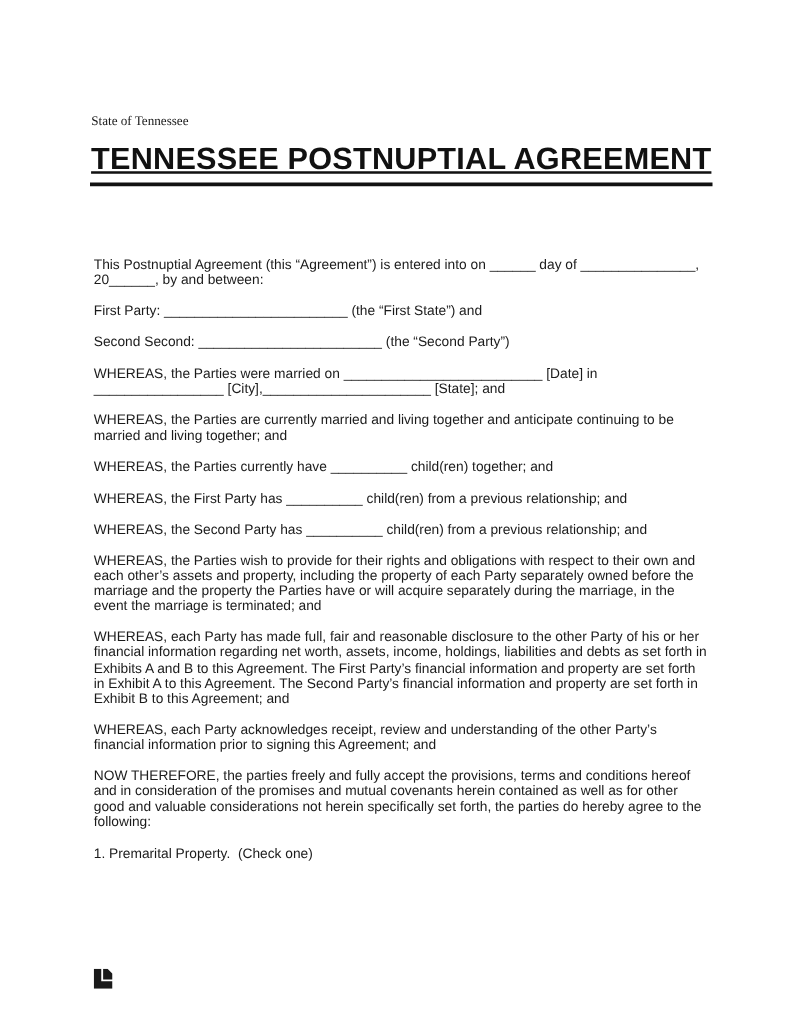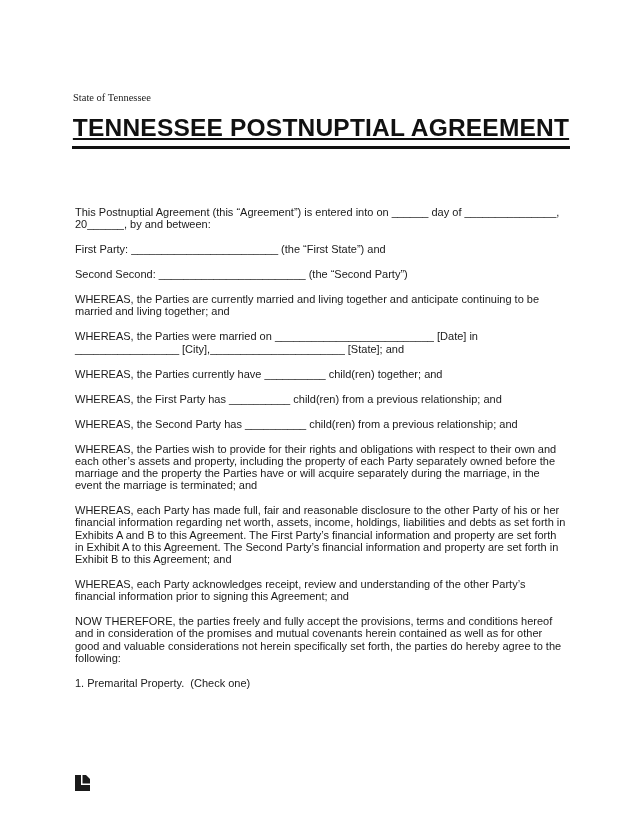--- a/index.html
+++ b/index.html
@@ -20,22 +20,22 @@
 
 <div class="page">
   <div class="state">State of Tennessee</div>
   <div class="title">TENNESSEE POSTNUPTIAL AGREEMENT</div>
   <div class="rule"></div>
 
   <div class="body">
     <p class="p">This Postnuptial Agreement (this “Agreement”) is entered into on ______ day of _______________, 20______, by and between:</p>
     <p class="p"><span class="b">First Party:</span><span> ________________________ (the “First State”) and</span></p>
     <p class="p"><span class="b">Second Second:</span><span> ________________________ (the “Second Party”)</span></p>
+    <p class="p">WHEREAS, the Parties were married on __________________________ [Date] in _________________ [City],______________________ [State]; and</p>
     <p class="p">WHEREAS, the Parties are currently married and living together and anticipate continuing to be married and living together; and</p>
-    <p class="p">WHEREAS, the Parties were married on __________________________ [Date] in _________________ [City],______________________ [State]; and</p>
     <p class="p">WHEREAS, the Parties currently have __________ child(ren) together; and</p>
     <p class="p">WHEREAS, the First Party has __________ child(ren) from a previous relationship; and</p>
     <p class="p">WHEREAS, the Second Party has __________ child(ren) from a previous relationship; and</p>
     <p class="p">WHEREAS, the Parties wish to provide for their rights and obligations with respect to their own and each other’s assets and property, including the property of each Party separately owned before the marriage and the property the Parties have or will acquire separately during the marriage, in the event the marriage is terminated; and</p>
     <p class="p">WHEREAS, each Party has made full, fair and reasonable disclosure to the other Party of his or her financial information regarding net worth, assets, income, holdings, liabilities and debts as set forth in Exhibits A and B to this Agreement. The First Party’s financial information and property are set forth in Exhibit A to this Agreement. The Second Party’s financial information and property are set forth in Exhibit B to this Agreement; and</p>
     <p class="p">WHEREAS, each Party acknowledges receipt, review and understanding of the other Party’s financial information prior to signing this Agreement; and</p>
     <p class="p">NOW THEREFORE, the parties freely and fully accept the provisions, terms and conditions hereof and in consideration of the promises and mutual covenants herein contained as well as for other good and valuable considerations not herein specifically set forth, the parties do hereby agree to the following:</p>
     <p class="p"><span class="b">1. Premarital Property.</span><span style="white-space:pre">  (Check one)</span></p>
   </div>
 

